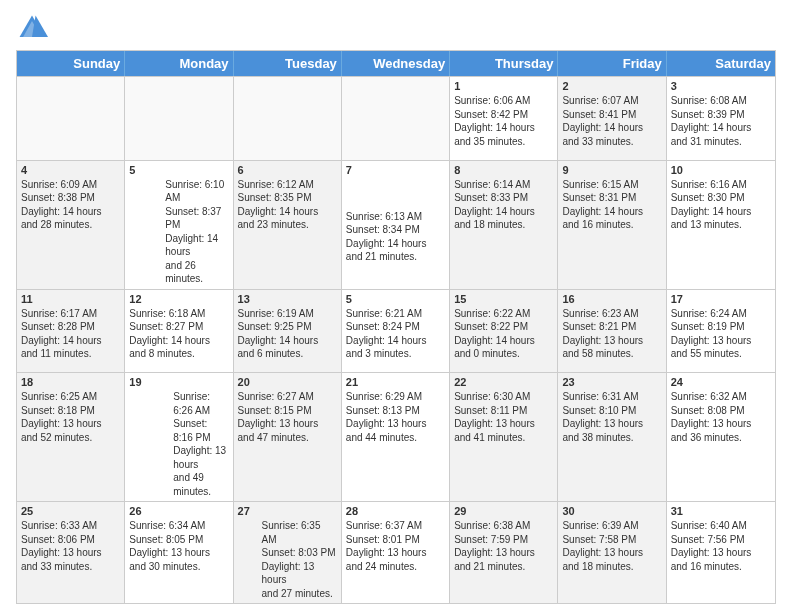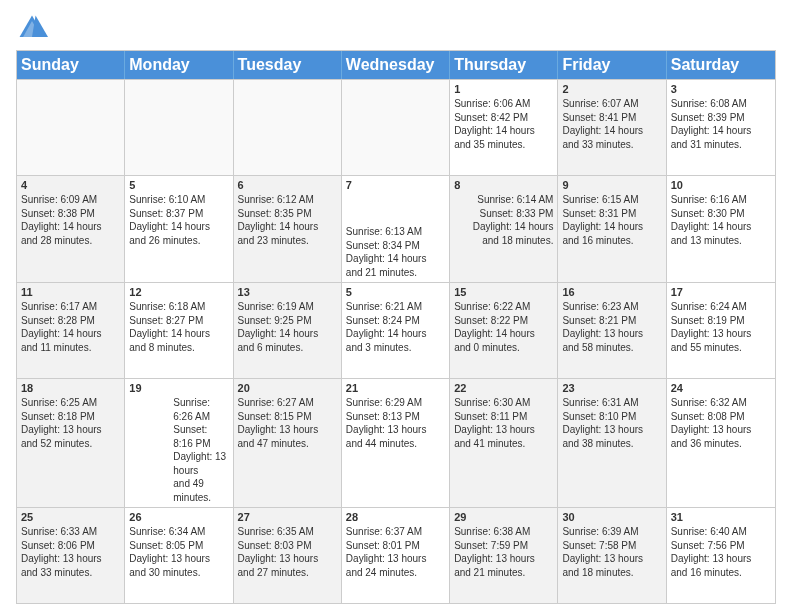--- a/index.html
+++ b/index.html
@@ -65,23 +65,23 @@
       flex-direction: column;
       border: 1px solid #ccc;
     }
     .cal-header {
       display: grid;
       grid-template-columns: repeat(7, 1fr);
       background: #4a90d9;
     }
     .cal-header-cell {
       padding: 5px 4px;
-      text-align: left;
+      text-align: right;
       color: #fff;
-      font-size: 16px;
+      font-size: 13px;
       font-weight: bold;
       border-right: 1px solid #6aaae0;
     }
     .cal-header-cell:last-child { border-right: none; }
     .cal-body {
       display: flex;
       flex-direction: column;
       flex: 1;
     }
     .cal-row {
@@ -176,42 +176,42 @@
         <div class="cal-row">
           <div class="cal-cell shaded">
             <div class="day-num">4</div>
             <div class="cell-text" style="white-space: pre-line;">Sunrise: 6:09 AM
 Sunset: 8:38 PM
 Daylight: 14 hours
 and 28 minutes.</div>
           </div>
           <div class="cal-cell">
             <div class="day-num">5</div>
-            <div class="cell-text" style="white-space: pre-line;">Sunrise: 6:10 AM
+            <div class="cell-text" style="white-space: pre-line; margin-left: 36px;">Sunrise: 6:10 AM
 Sunset: 8:37 PM
 Daylight: 14 hours
 and 26 minutes.</div>
           </div>
           <div class="cal-cell shaded">
             <div class="day-num">6</div>
             <div class="cell-text" style="white-space: pre-line;">Sunrise: 6:12 AM
 Sunset: 8:35 PM
 Daylight: 14 hours
 and 23 minutes.</div>
           </div>
           <div class="cal-cell">
             <div class="day-num">7</div>
             <div class="cell-text" style="white-space: pre-line; margin-top: 32px;">Sunrise: 6:13 AM
 Sunset: 8:34 PM
 Daylight: 14 hours
 and 21 minutes.</div>
           </div>
           <div class="cal-cell shaded">
             <div class="day-num">8</div>
-            <div class="cell-text" style="white-space: pre-line; text-align: right;">Sunrise: 6:14 AM
+            <div class="cell-text" style="white-space: pre-line;">Sunrise: 6:14 AM
 Sunset: 8:33 PM
 Daylight: 14 hours
 and 18 minutes.</div>
           </div>
           <div class="cal-cell shaded">
             <div class="day-num">9</div>
             <div class="cell-text" style="white-space: pre-line;">Sunrise: 6:15 AM
 Sunset: 8:31 PM
 Daylight: 14 hours
 and 16 minutes.</div>
@@ -336,21 +336,21 @@
           </div>
           <div class="cal-cell">
             <div class="day-num">26</div>
             <div class="cell-text" style="white-space: pre-line;">Sunrise: 6:34 AM
 Sunset: 8:05 PM
 Daylight: 13 hours
 and 30 minutes.</div>
           </div>
           <div class="cal-cell shaded">
             <div class="day-num">27</div>
-            <div class="cell-text" style="white-space: pre-line;">Sunrise: 6:35 AM
+            <div class="cell-text" style="white-space: pre-line; margin-left: 24px;">Sunrise: 6:35 AM
 Sunset: 8:03 PM
 Daylight: 13 hours
 and 27 minutes.</div>
           </div>
           <div class="cal-cell">
             <div class="day-num">28</div>
             <div class="cell-text" style="white-space: pre-line;">Sunrise: 6:37 AM
 Sunset: 8:01 PM
 Daylight: 13 hours
 and 24 minutes.</div>

